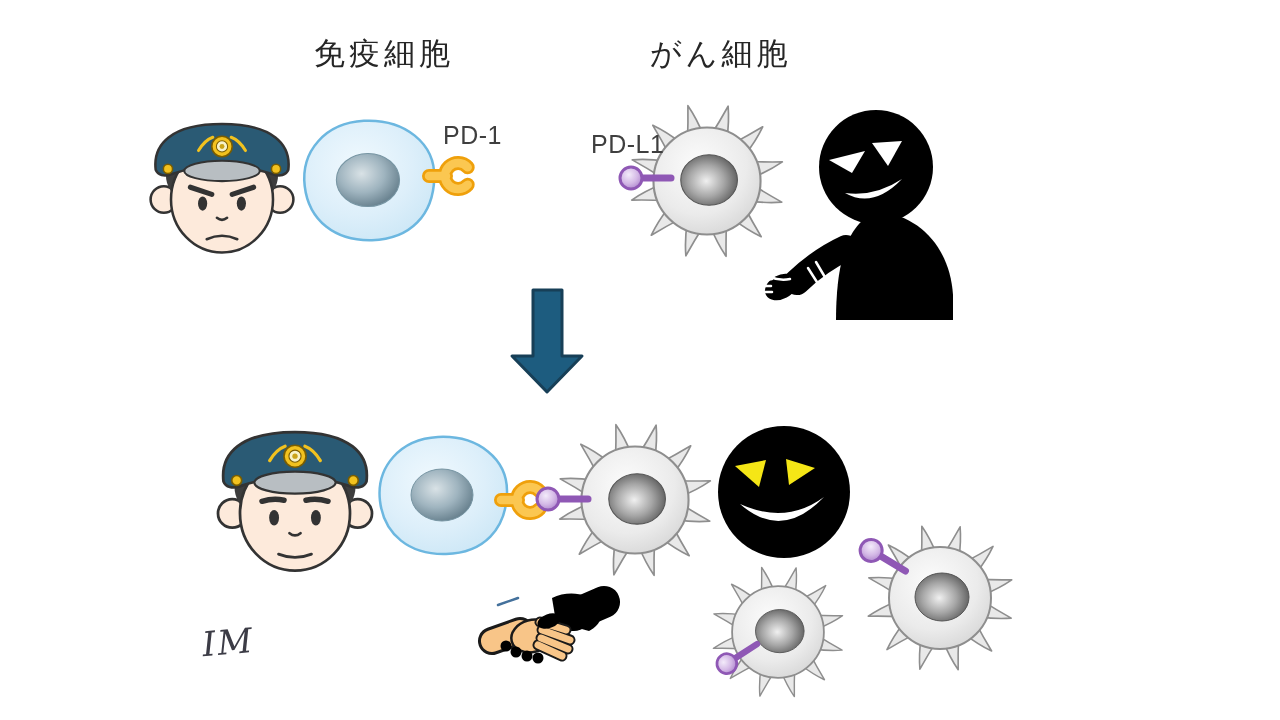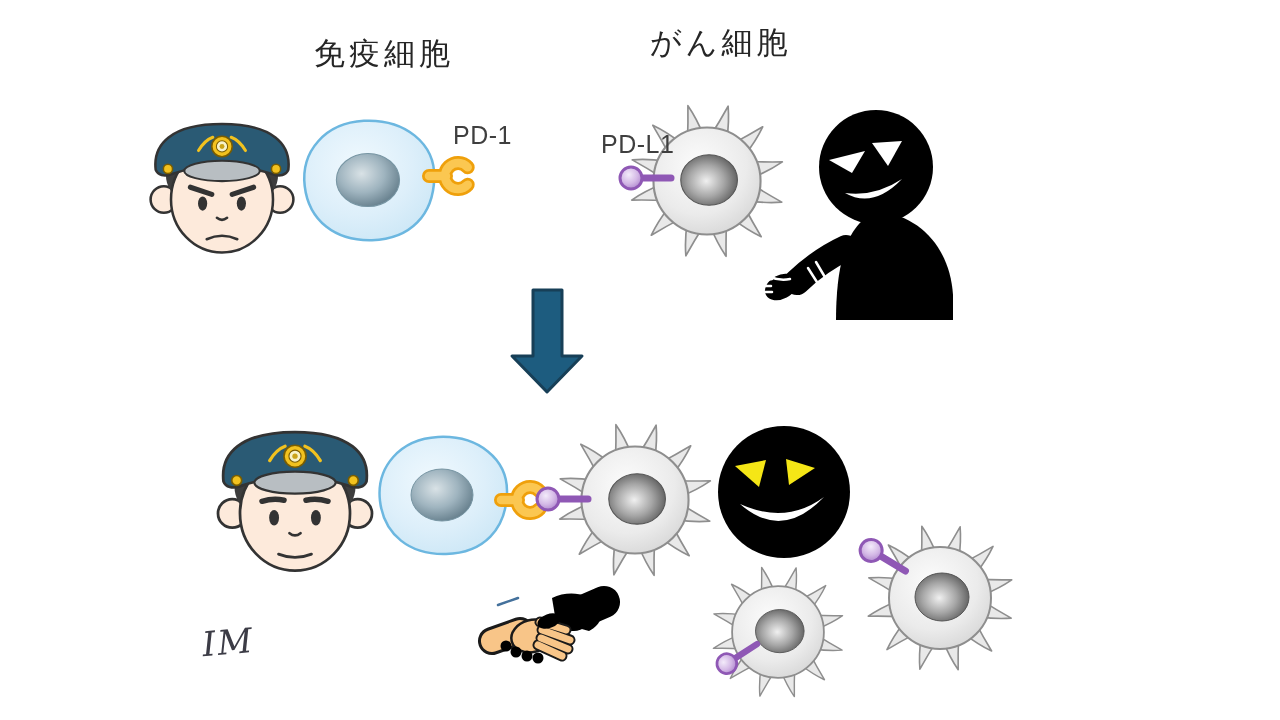--- a/index.html
+++ b/index.html
@@ -1,21 +1,21 @@
 <!DOCTYPE html>
 <html style="--background: #ffffff; --text-dark: #262626; --label-gray: #3f3f3f; --outline: #333333; --skin: #fdeadb; --hand-skin: #f8c588; --cap-teal: #2a5a74; --cap-visor: #b8bec2; --badge-gold: #f2c21f; --immune-stroke: #6cb7e0; --cancer-stroke: #8e8e8e; --spike-fill: #e9e9e9; --pd1-fill: #fbc751; --pd1-stroke: #efa00b; --pdl1-purple: #8f58b5; --arrow-fill: #1d5c7f; --arrow-stroke: #173f57; --villain-black: #000000; --villain-eye-white: #ffffff; --villain-eye-yellow: #f5e616; --motion-blue: #44719c;"><head>
 <meta charset="utf-8">
 <style>
   html,body{margin:0;padding:0;background:#fff;}
   .stage{position:relative;width:1280px;height:720px;background:var(--background,#fff);overflow:hidden;
          font-family:"Liberation Sans","DejaVu Sans",sans-serif;text-align:right;}
   .stage svg{position:absolute;left:0;top:0;}
   .lbl{position:absolute;color:var(--text-dark,#262626);white-space:nowrap;}
   .lbl-jp{font-size:31px;letter-spacing:4px;color:var(--text-dark,#262626);}
-  .lbl-en{font-size:25px;color:var(--label-gray,#3f3f3f);letter-spacing:0.5px;margin-left:10px;}
+  .lbl-en{font-size:25px;color:var(--label-gray,#3f3f3f);letter-spacing:0.5px;}
   .lbl-sig{font-family:"DejaVu Serif","Liberation Serif",serif;font-style:italic;font-size:34px;
            color:#3c3c46;transform:rotate(-5deg);letter-spacing:2px;}
   
   .skin{fill:var(--skin);stroke:var(--outline);stroke-width:2.5px;}
   .cap{fill:var(--cap-teal);stroke:var(--outline);stroke-width:2.5px;}
   .visor{fill:var(--cap-visor);stroke:var(--outline);stroke-width:2px;}
   .gold{fill:var(--badge-gold);stroke:#7a5d00;stroke-width:1.5px;}
   .goldline{stroke:var(--badge-gold);stroke-width:3px;fill:none;stroke-linecap:round;}
   .line{stroke:var(--outline);stroke-width:2.5px;fill:none;stroke-linecap:round;}
   .brow{stroke:var(--outline);stroke-width:5px;fill:none;stroke-linecap:round;}
@@ -218,17 +218,17 @@
 
   <g transform="translate(940,598)">
     <use href="#cancerCell"></use>
   </g>
   <g transform="translate(902,569) rotate(31)">
     <use href="#pdl1"></use>
   </g>
 </svg>
 
   <div class="lbl lbl-jp" style="left:314px;top:33px;">免疫細胞</div>
-  <div class="lbl lbl-jp" style="left:650px;top:22px;">がん細胞</div>
+  <div class="lbl lbl-jp" style="left:650px;top:33px;">がん細胞</div>
   <div class="lbl lbl-en" style="left:443px;top:121px;">PD-1</div>
   <div class="lbl lbl-en" style="left:591px;top:130px;">PD-L1</div>
   <div class="lbl lbl-sig" style="left:202px;top:622px;">IM</div>
 </div>
 
 </body></html>

